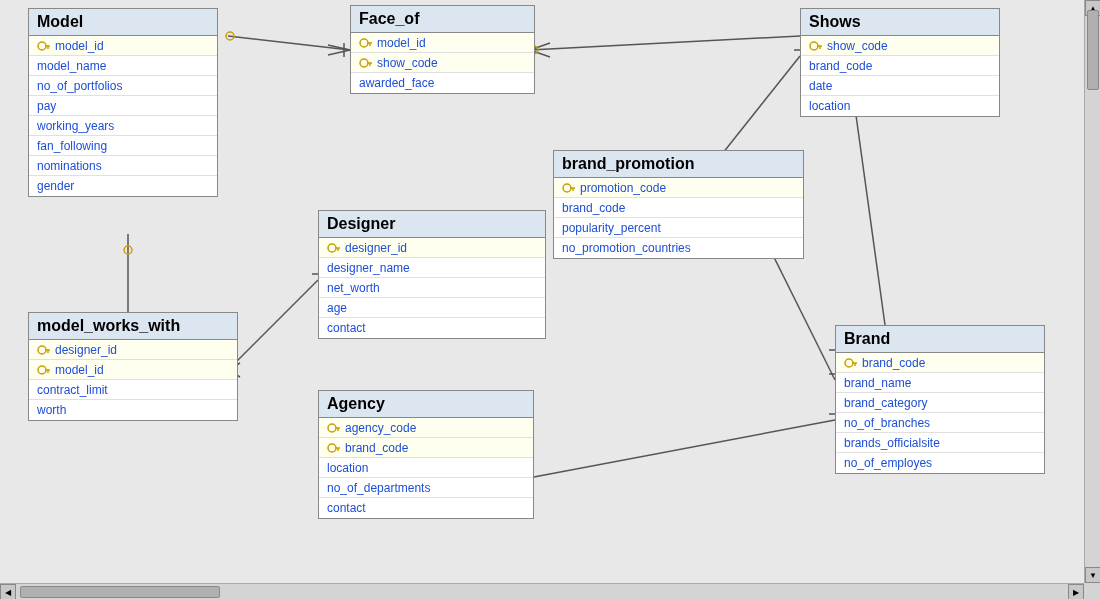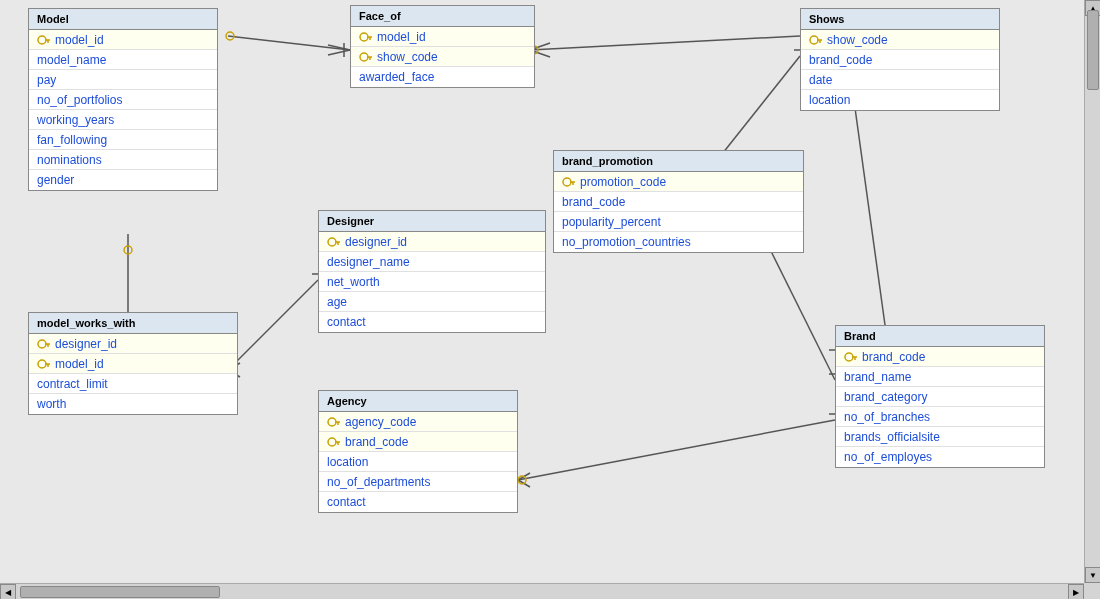--- a/index.html
+++ b/index.html
@@ -84,21 +84,21 @@
       position: absolute;
       background: white;
       border: 1px solid #888;
       min-width: 180px;
     }
     .entity-header {
       background: #dce6f0;
       border-bottom: 1px solid #888;
       padding: 4px 8px;
       font-weight: bold;
-      font-size: 11px;
+      font-size: 16px;
     }
     .entity-body {
       padding: 0;
     }
     .entity-row {
       display: flex;
       align-items: center;
       padding: 2px 8px;
       border-bottom: 1px solid #e0e0e0;
       min-height: 20px;
@@ -210,26 +210,26 @@
               <line x1="8" y1="7" x2="13" y2="7" stroke="#c8a000" stroke-width="1.5"></line>
               <line x1="11" y1="7" x2="11" y2="10" stroke="#c8a000" stroke-width="1.5"></line>
             </svg>
         </span>
         <span class="field-name">model_id</span>
       </div>
       <div class="entity-row">
           <span class="field-name">model_name</span>
         </div>
       <div class="entity-row">
+          <span class="field-name">no_of_portfolios</span>
+        </div>
+      <div class="entity-row">
           <span class="field-name">pay</span>
         </div>
       <div class="entity-row">
-          <span class="field-name">no_of_portfolios</span>
-        </div>
-      <div class="entity-row">
           <span class="field-name">working_years</span>
         </div>
       <div class="entity-row">
           <span class="field-name">fan_following</span>
         </div>
       <div class="entity-row">
           <span class="field-name">nominations</span>
         </div>
       <div class="entity-row">
           <span class="field-name">gender</span>
@@ -379,21 +379,21 @@
       </div>
       <div class="entity-row">
           <span class="field-name">contract_limit</span>
         </div>
       <div class="entity-row">
           <span class="field-name">worth</span>
         </div>
     </div>
   </div>
 
-  <div class="entity" style="left:318px;top:390px;width:200px;">
+  <div class="entity" style="left:318px;top:390px;width:216px;">
     <div class="entity-header">
       <span>Agency</span>
     </div>
     <div class="entity-body">
       <div class="entity-row pk-row">
         <span class="key-icon">
           <svg viewBox="0 0 14 14">
               <ellipse cx="5" cy="7" rx="4" ry="4" fill="none" stroke="#c8a000" stroke-width="1.5"></ellipse>
               <line x1="8" y1="7" x2="13" y2="7" stroke="#c8a000" stroke-width="1.5"></line>
               <line x1="11" y1="7" x2="11" y2="10" stroke="#c8a000" stroke-width="1.5"></line>

